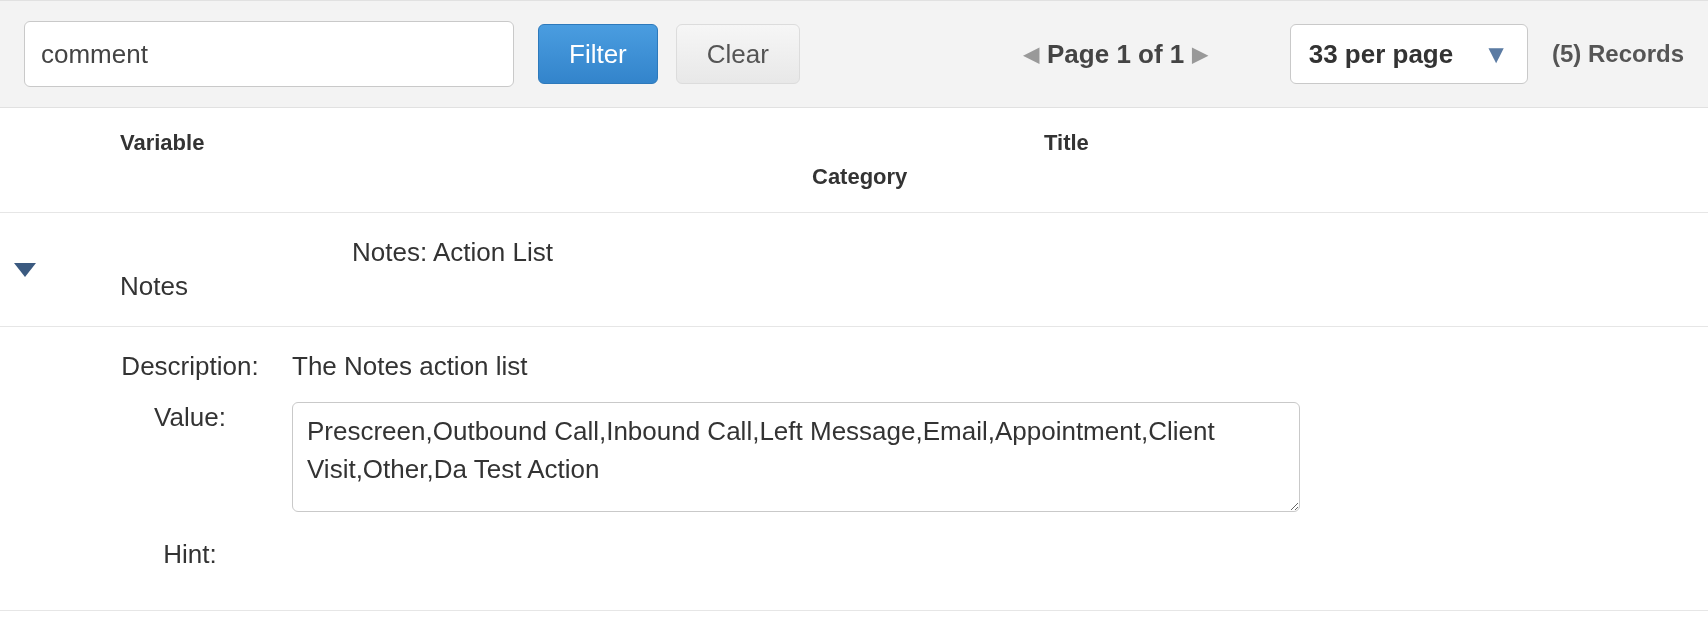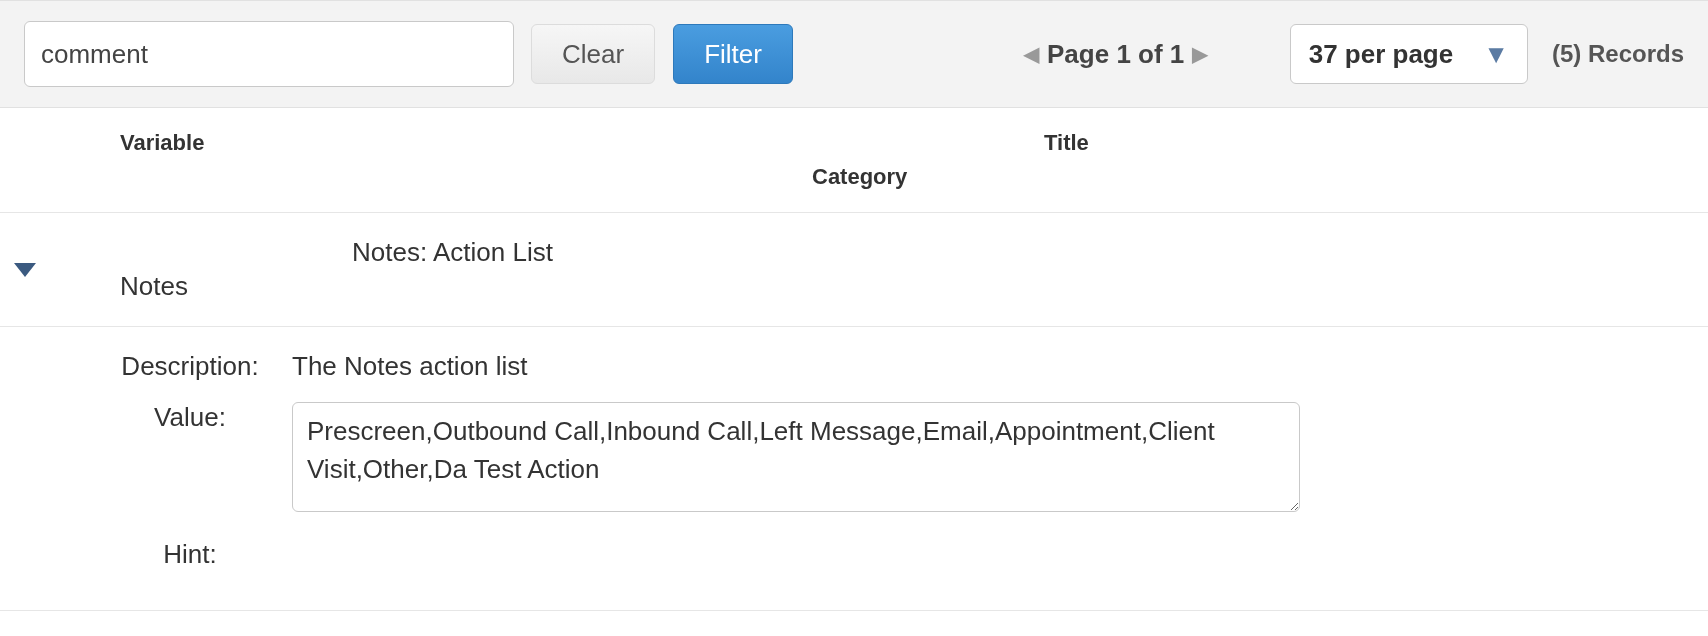--- a/index.html
+++ b/index.html
@@ -23,21 +23,21 @@
   .search-input {
     width: 490px;
     height: 66px;
     font-size: 26px;
     padding: 0 16px;
     border: 1px solid #c9c9c9;
     border-radius: 6px;
     background: #fff;
     color: #444;
     outline: none;
-    margin-right: 17px;
+    margin-right: 24px;
   }
   .btn {
     height: 60px;
     padding: 0 30px;
     font-size: 26px;
     border-radius: 6px;
     border: 1px solid transparent;
     cursor: pointer;
     display: inline-flex;
     align-items: center;
@@ -149,33 +149,33 @@
     color: #333;
   }
 </style>
 </head>
 <body>
 
 <div class="wrapper">
 
   <div class="toolbar">
     <input class="search-input" type="text" value="comment" style="">
+    <button class="btn btn-primary">Filter</button>
     <button class="btn btn-default">Clear</button>
-    <button class="btn btn-primary">Filter</button>
 
     <div class="spacer"></div>
 
     <div class="pager">
       <span class="arrow">◀</span>
       <span>Page 1 of 1</span>
       <span class="arrow">▶</span>
     </div>
 
     <div class="per-page">
-      <span>37 per page</span>
+      <span>33 per page</span>
       <span class="caret">▼</span>
     </div>
 
     <div class="records">(5) Records</div>
   </div>
 
   <div class="header-row">
     <div class="col-expand"></div>
     <div class="col-variable">Variable</div>
     <div class="col-category">Category</div>

